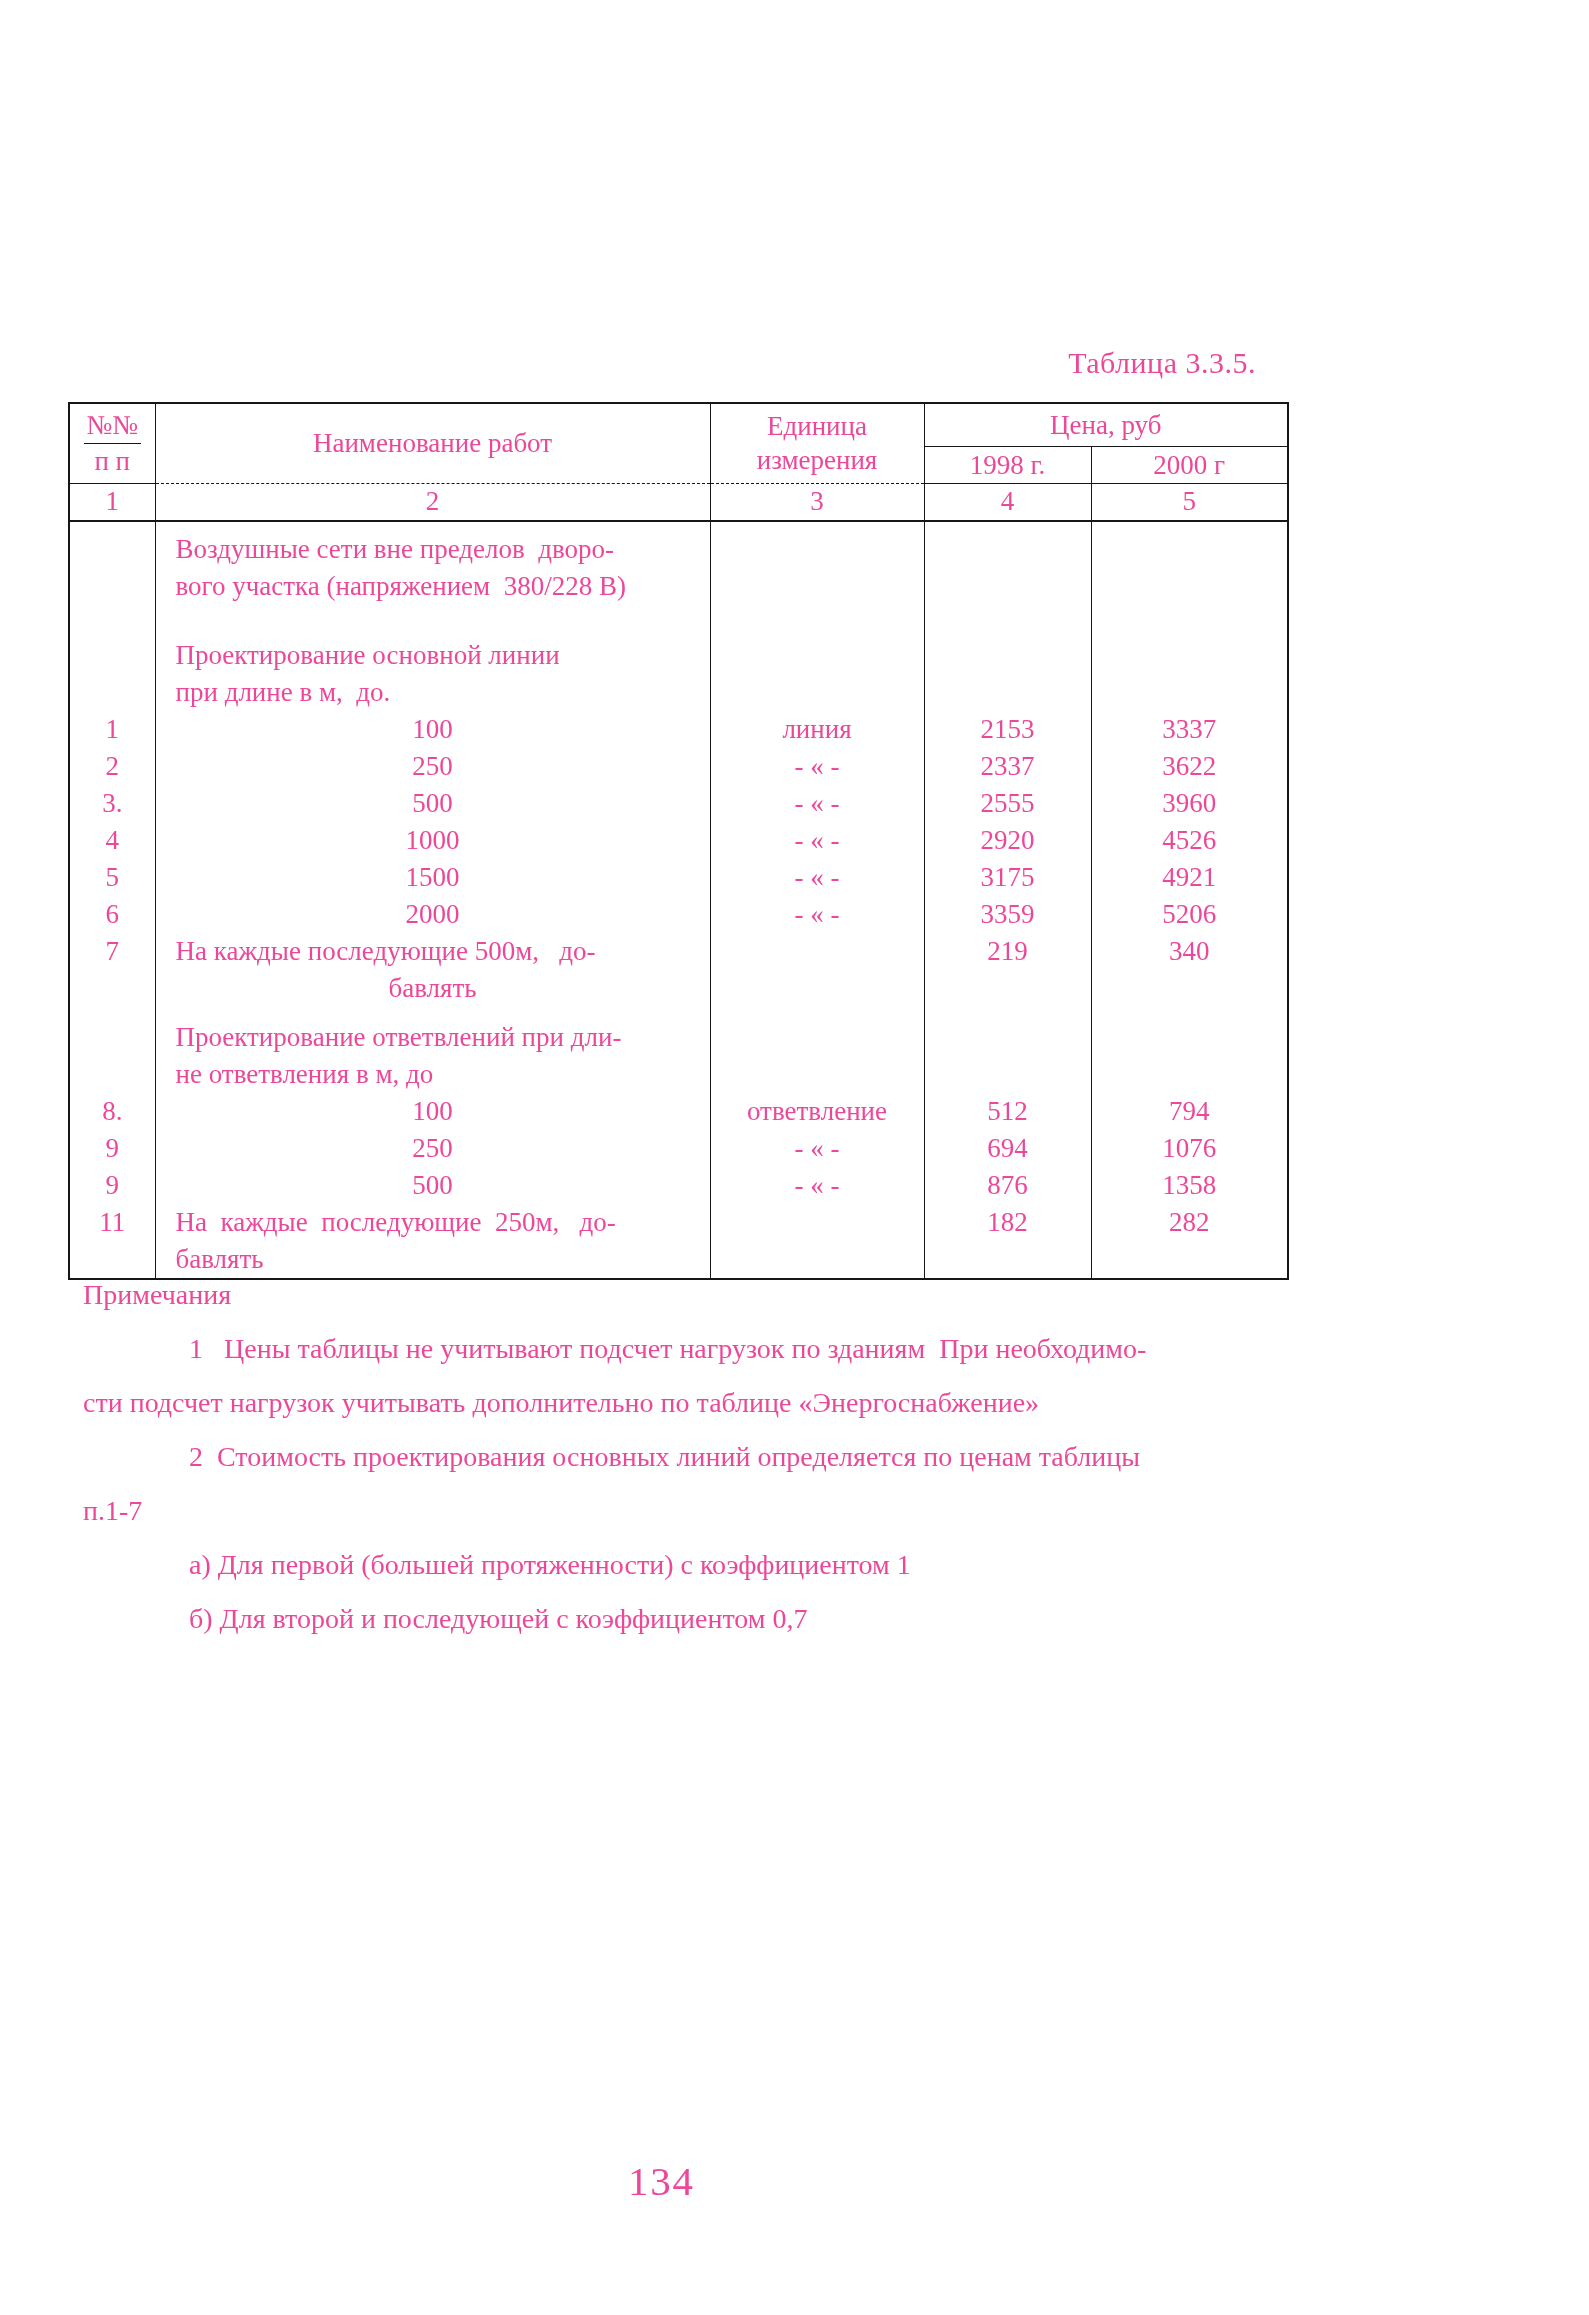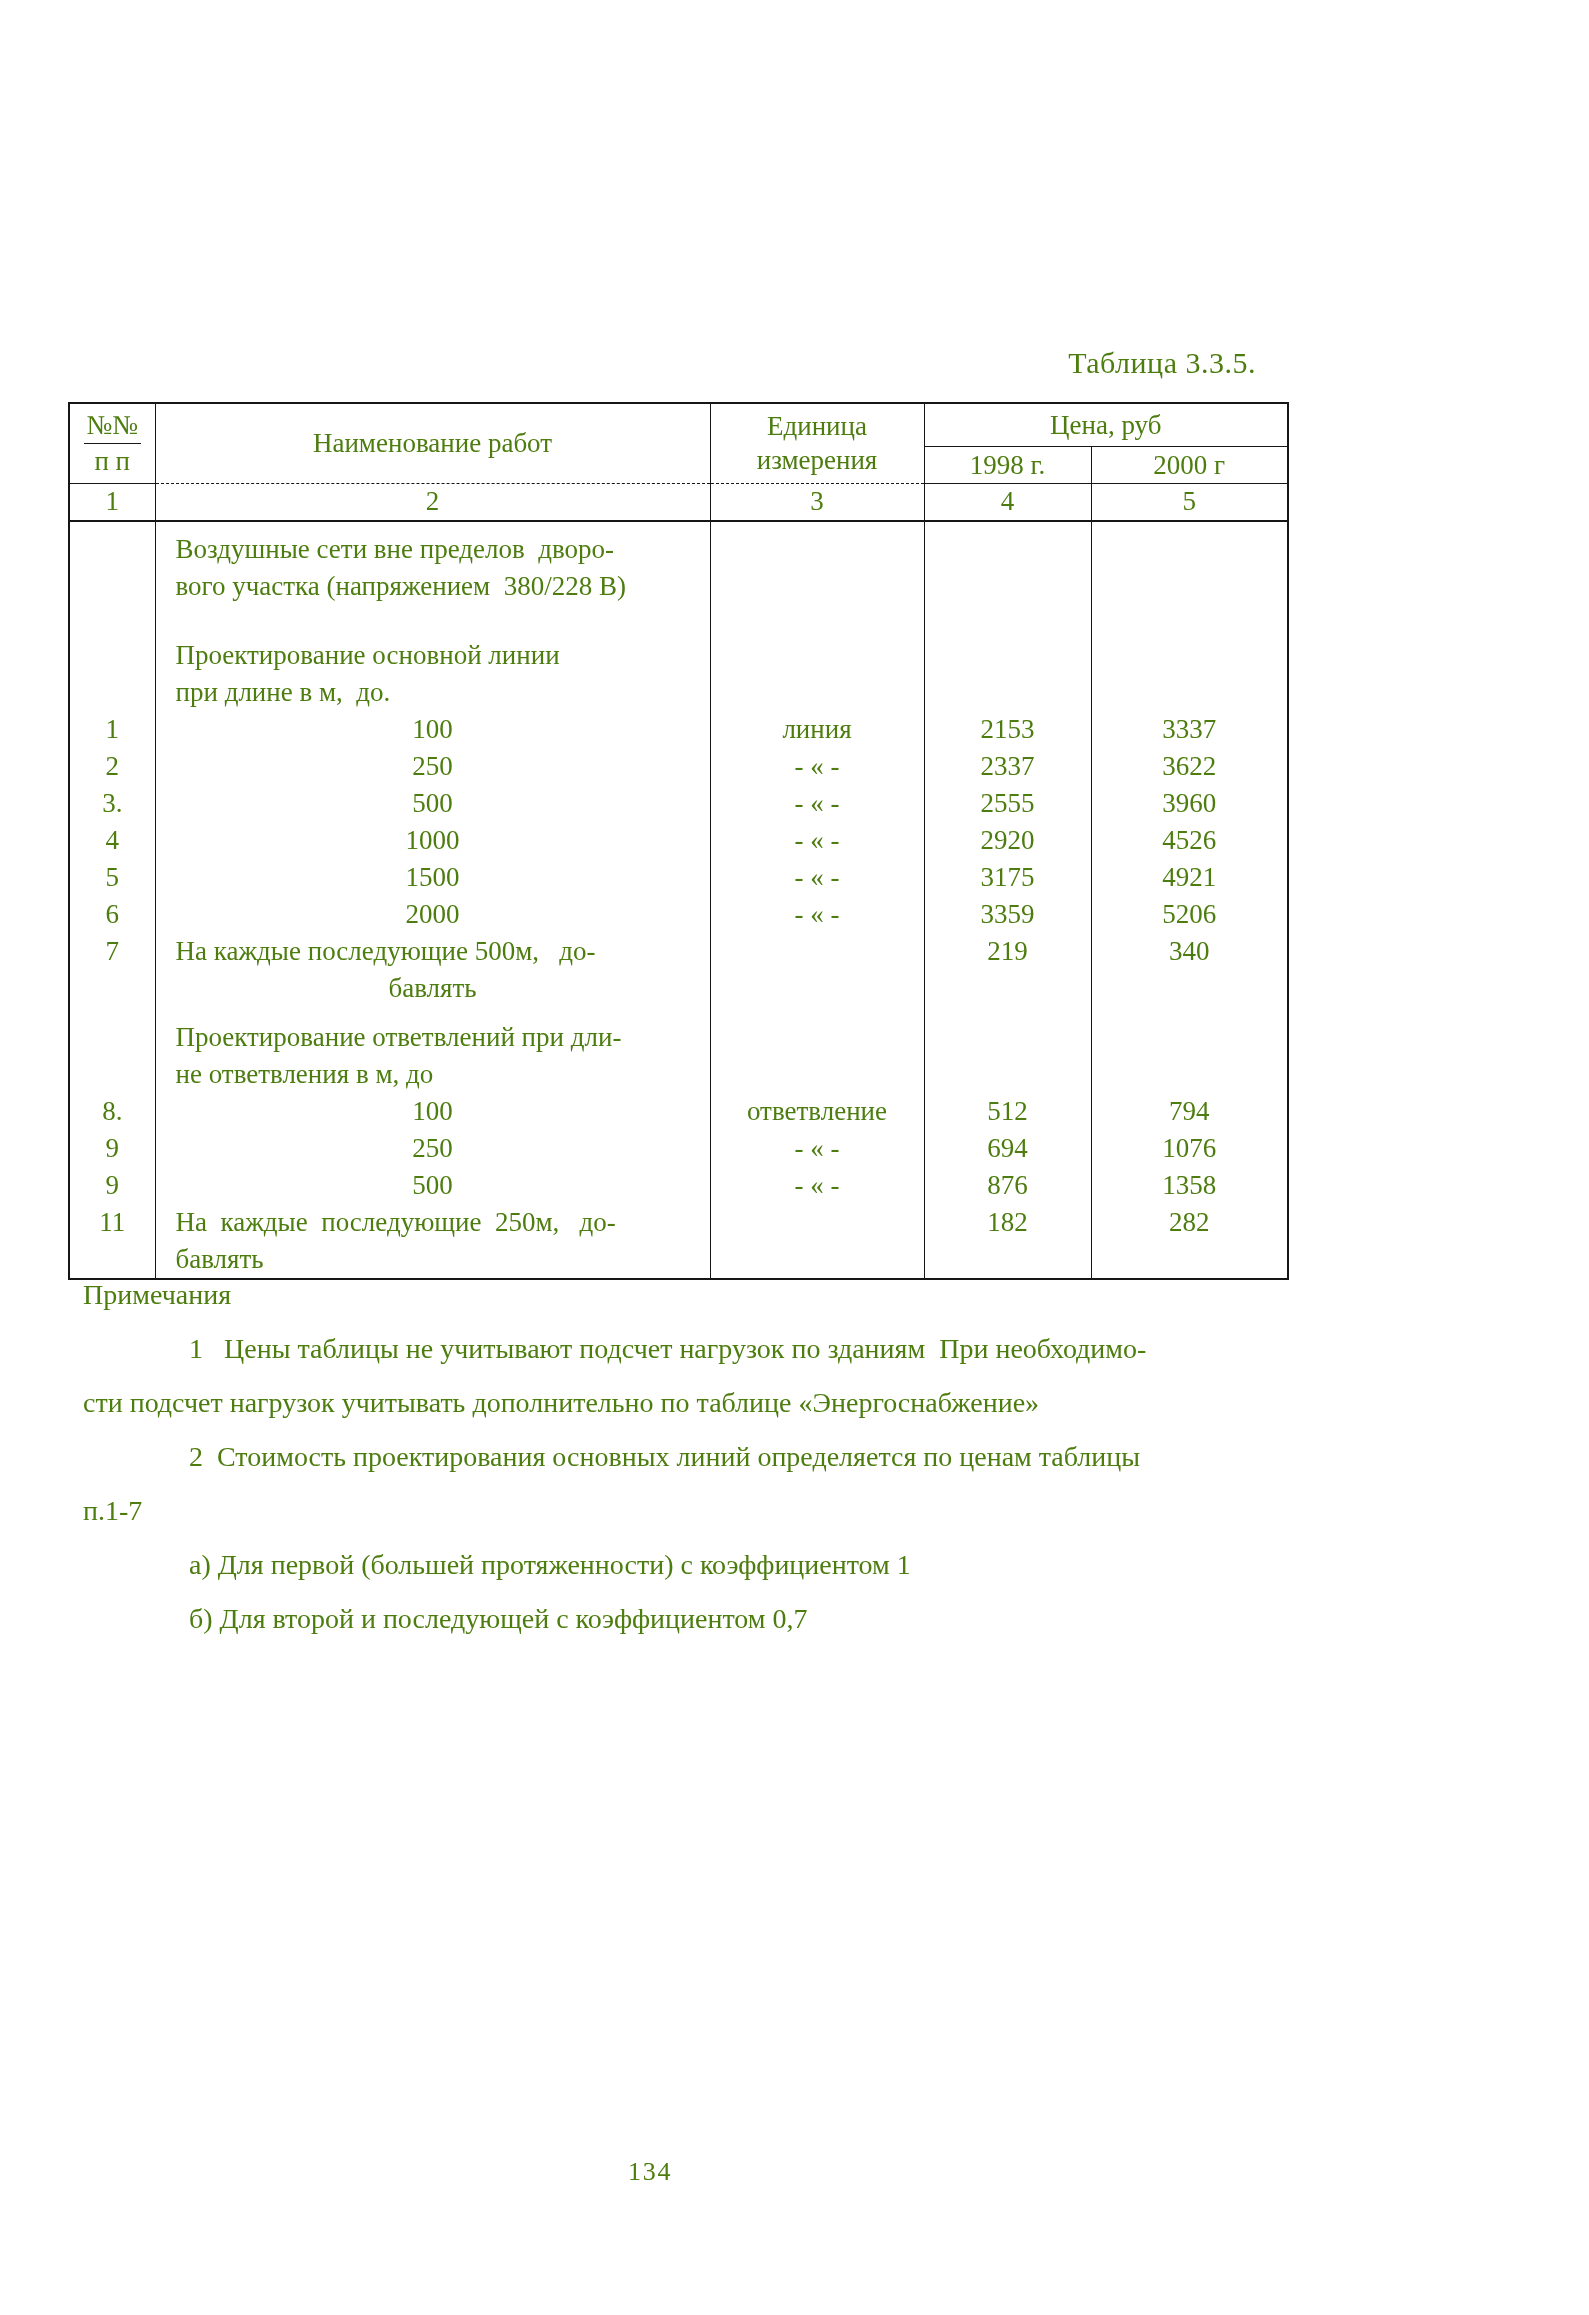--- a/index.html
+++ b/index.html
@@ -2,21 +2,21 @@
 <html style="font-size:14.4px"><head>
 <meta charset="utf-8">
 <style>
   html, body { margin: 0; padding: 0; background: #e8e8e8; }
   .page {
     position: relative;
     width: 1590px;
     height: 2316px;
     background: #ffffff;
     font-family: "Liberation Serif", "DejaVu Serif", serif;
-    color: #4d7c0f;
+    color: #ec4899;
     overflow: hidden;
   }
   .caption {
     position: absolute;
     left: 68px;
     top: 346px;
     width: 1219px;
     text-align: right;
     padding-right: 31px;
     box-sizing: border-box;
@@ -86,21 +86,21 @@
   .note-line {
     height: 54px;
     line-height: 38px;
     white-space: pre-wrap;
   }
   .note-line.ind { padding-left: 106px; }
   .pageno {
     position: absolute;
     left: 628px;
     top: 2157px;
-    font-size: 26px;
+    font-size: 41px;
     letter-spacing: 1.8px;
   }
 </style>
 </head>
 <body>
 
 <div class="page">
 
   <div class="caption">Таблица 3.3.5.</div>
 

